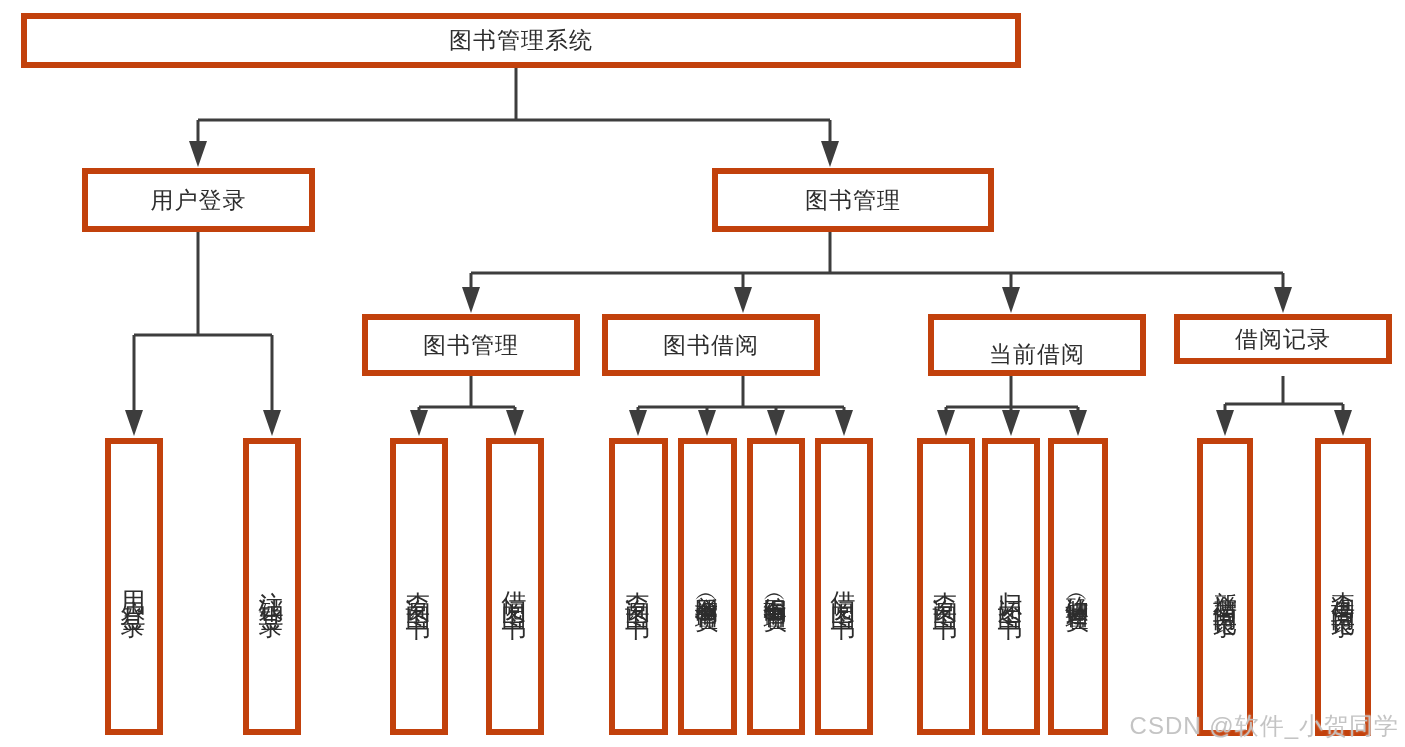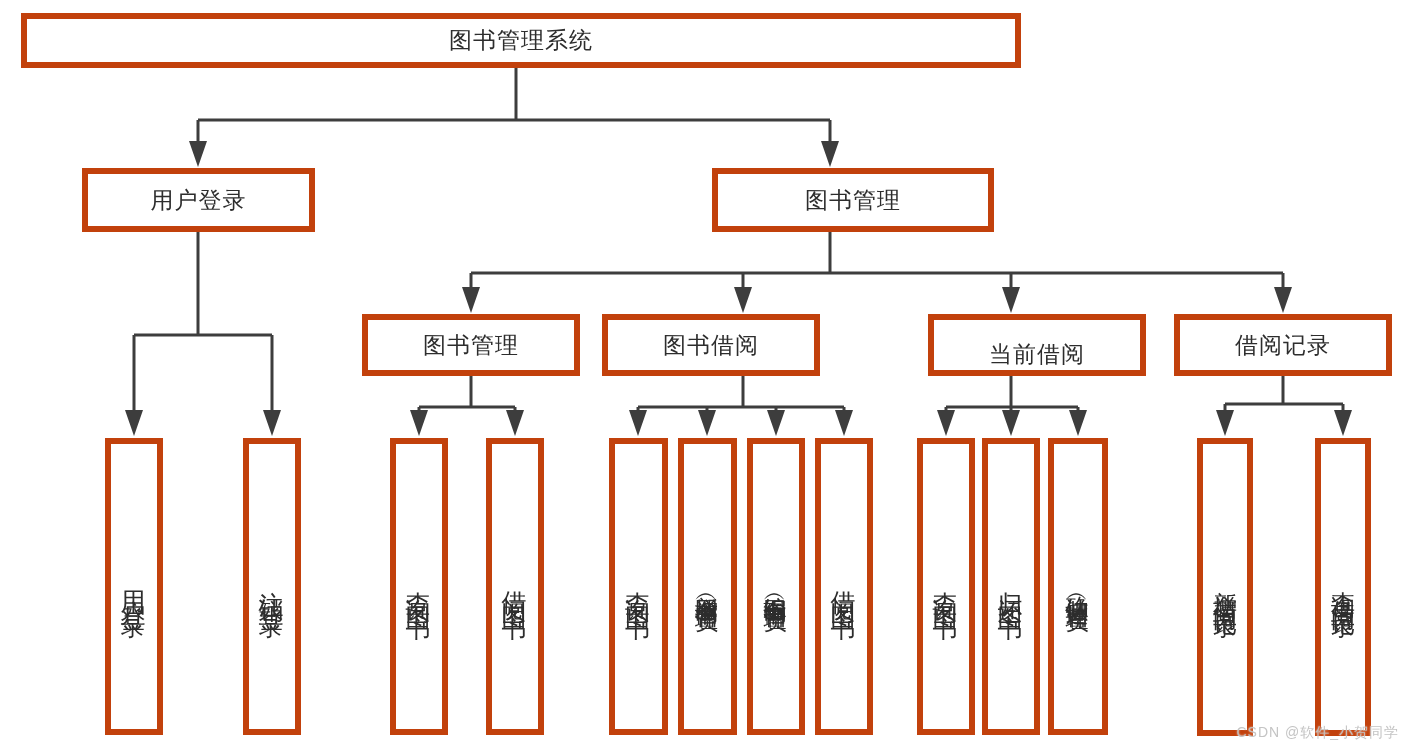--- a/index.html
+++ b/index.html
@@ -34,21 +34,21 @@
     text-orientation: mixed;
     white-space: nowrap;
   }
   .v-short span { font-size: 25px; letter-spacing: 8px; }
   .v-mid   span { font-size: 24px; letter-spacing: 5px; }
   .v-long  span { font-size: 23px; letter-spacing: 2px; }
   #watermark {
     position: absolute;
     right: 6px;
     bottom: 5px;
-    font-size: 14px;
+    font-size: 24px;
     color: rgba(193, 193, 193, 0.95);
     text-shadow: 0 0 2px rgba(255,255,255,0.8);
     z-index: 3;
     letter-spacing: 1px;
   }
 </style>
 </head>
 <body>
 
 <div id="canvas">
@@ -121,21 +121,21 @@
 
   <div class="node hnode" style="left:362px; top:314px; width:218px; height:62px;">
     <span>图书管理</span>
   </div>
   <div class="node hnode" style="left:602px; top:314px; width:218px; height:62px;">
     <span>图书借阅</span>
   </div>
   <div class="node hnode" style="left:928px; top:314px; width:218px; height:62px;align-items:flex-end;">
     <span>当前借阅</span>
   </div>
-  <div class="node hnode" style="left:1174px; top:314px; width:218px; height:62px;">
+  <div class="node hnode" style="left:1174px; top:314px; width:218px; height:50px;">
     <span>借阅记录</span>
   </div>
 
   <div class="node vnode v-short" style="left:105px; top:438px; width:58px; height:297px;">
     <span>用户登录</span>
   </div>
   <div class="node vnode v-short" style="left:243px; top:438px; width:58px; height:297px;">
     <span>注销登录</span>
   </div>
 

